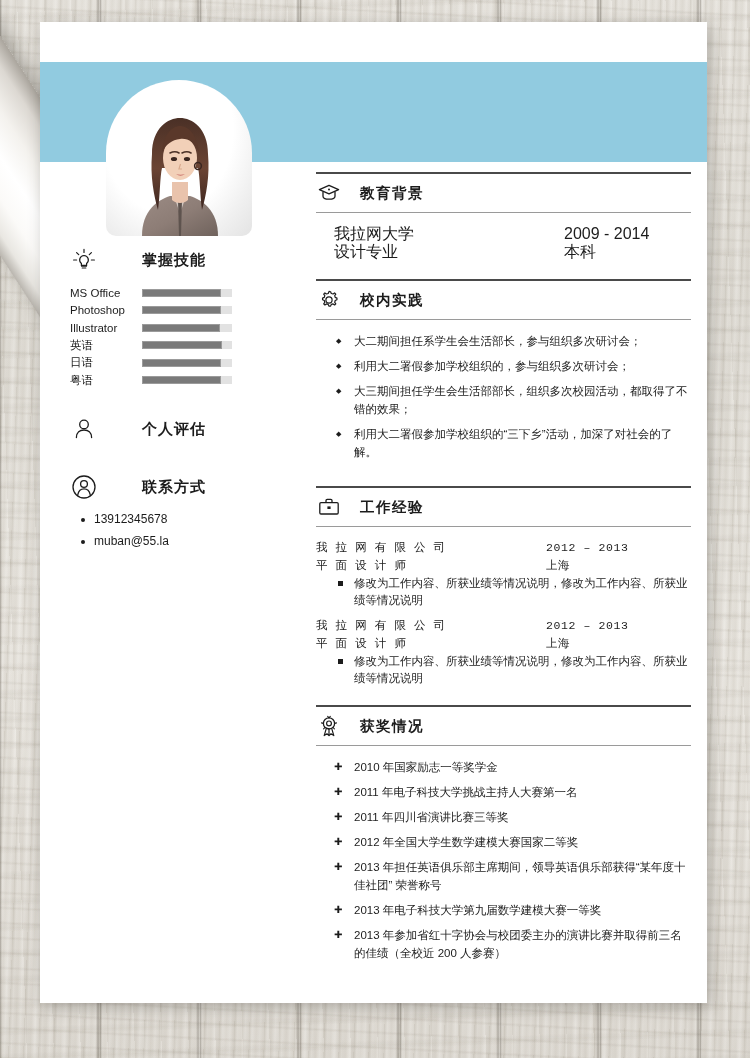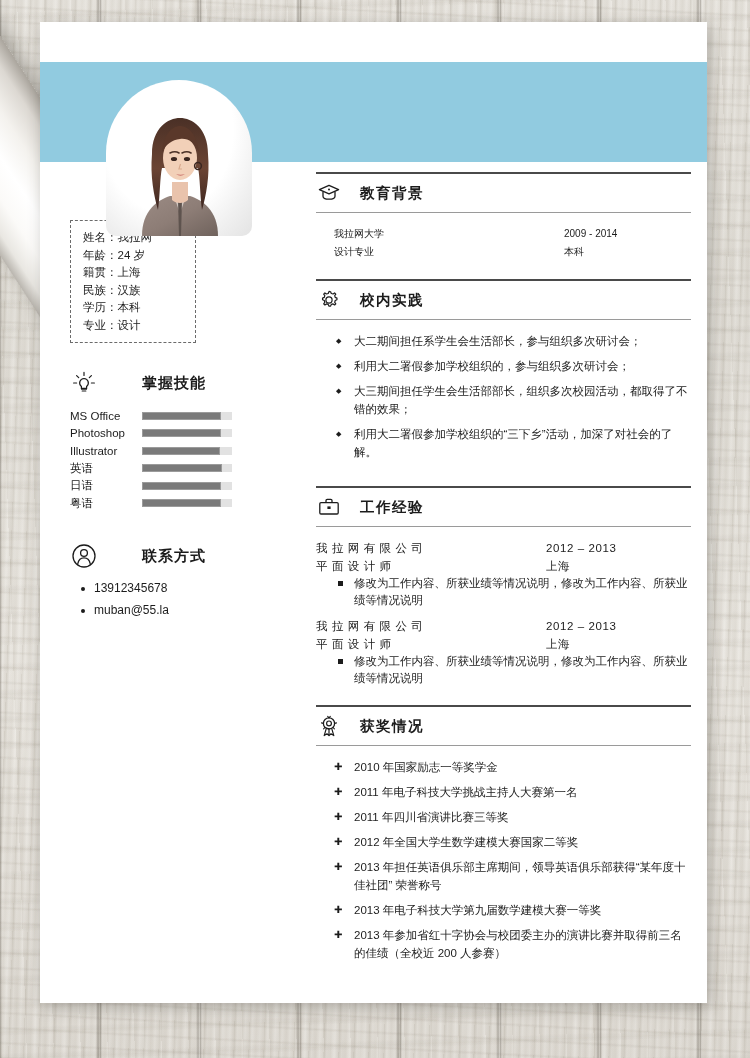--- a/index.html
+++ b/index.html
@@ -268,21 +268,21 @@
     font-size: 14.5px;
     font-weight: bold;
     color: #1c1c1c;
     margin-left: 18px;
     letter-spacing: 1.5px;
   }
   .r-body { padding: 12px 0 14px 0; }
 
   .edu-row {
     display: flex;
-    font-size: 10px;
+    font-size: 16px;
     line-height: 18px;
     color: #1c1c1c;
   }
   .edu-left { width: 230px; flex: 0 0 230px; }
   .edu-right { flex: 1; }
 
   .r-bullets {
     margin: 0;
     padding: 0;
     list-style: none;
@@ -303,21 +303,21 @@
     font-size: 7px;
     line-height: 18px;
     color: #1c1c1c;
   }
   .r-bullets.plus li::before {
     content: "\271A";
     font-size: 10px;
     left: 18px;
   }
 
-  .job-block { margin-bottom: 4px; }
+  .job-block { margin-bottom: 4px; font-family: Liberation Mono, monospace; }
   .job-head {
     display: flex;
     font-size: 11.5px;
     line-height: 18px;
     color: #1c1c1c;
     letter-spacing: .6px;
   }
   .job-left { width: 230px; flex: 0 0 230px; }
   .job-right { flex: 1; }
   .job-bullets {
@@ -394,28 +394,20 @@
 
       <path d="M46.5 50 l-1.6 5 h3" stroke="#d8a98c" stroke-width="1.1" fill="none"></path>
       <path d="M42 60 q4.5 3.4 9 0 q-4.5 1.6 -9 0" fill="#c9716b"></path>
 
       <circle cx="64" cy="52" r="3.4" fill="none" stroke="#3a2620" stroke-width="1.5"></circle>
     </svg>
   </div>
 
   <div class="left-col">
 
-    <div class="info-box">
-      <div class="info-row">姓名：我拉网</div>
-      <div class="info-row">年龄：24 岁</div>
-      <div class="info-row">籍贯：上海</div>
-      <div class="info-row">民族：汉族</div>
-      <div class="info-row">学历：本科</div>
-      <div class="info-row">专业：设计</div>
-    </div>
 
     <div class="l-head">
       <span class="l-ico">
         <svg width="26" height="26" viewBox="0 0 26 26">
           <path d="M13 8.5 a4.4 4.4 0 0 1 2.6 7.9 v1.9 h-5.2 v-1.9 A4.4 4.4 0 0 1 13 8.5 Z" fill="none" stroke="#1c1c1c" stroke-width="1.2"></path>
           <path d="M10.6 19.2 h4.8 M11.2 21 h3.6" stroke="#1c1c1c" stroke-width="1.2" stroke-linecap="round"></path>
           <path d="M13 2.4 v3 M5.6 5.6 l2.1 2.1 M20.4 5.6 l-2.1 2.1 M2.6 13 h3 M20.4 13 h3" stroke="#1c1c1c" stroke-width="1.2" stroke-linecap="round"></path>
         </svg>
       </span>
       <span class="l-title">掌握技能</span>
@@ -452,20 +444,29 @@
         </span>
       </div>
       <div class="skill-row">
         <span class="skill-name">粤语</span>
         <span class="skill-track">
           <span class="skill-fill" style="width: 88%;"></span>
         </span>
       </div>
     </div>
 
+    <div class="l-head">
+      <span class="l-ico">
+        <svg width="26" height="26" viewBox="0 0 26 26">
+          <circle cx="13" cy="8.4" r="4.3" fill="none" stroke="#1c1c1c" stroke-width="1.3"></circle>
+          <path d="M5.4 21.6 C5.4 16.4 8.9 14 13 14 C17.1 14 20.6 16.4 20.6 21.6" fill="none" stroke="#1c1c1c" stroke-width="1.3" stroke-linecap="round"></path>
+        </svg>
+      </span>
+      <span class="l-title">个人评估</span>
+    </div>
 
     <div class="l-head" style="margin-top:30px;">
       <span class="l-ico">
         <svg width="28" height="28" viewBox="0 0 28 28">
           <circle cx="14" cy="14" r="11" fill="none" stroke="#1c1c1c" stroke-width="1.3"></circle>
           <circle cx="14" cy="11" r="3.4" fill="none" stroke="#1c1c1c" stroke-width="1.3"></circle>
           <path d="M7.8 21.6 C8.6 17.6 11 15.8 14 15.8 C17 15.8 19.4 17.6 20.2 21.6" fill="none" stroke="#1c1c1c" stroke-width="1.3" stroke-linecap="round"></path>
         </svg>
       </span>
       <span class="l-title">联系方式</span>

